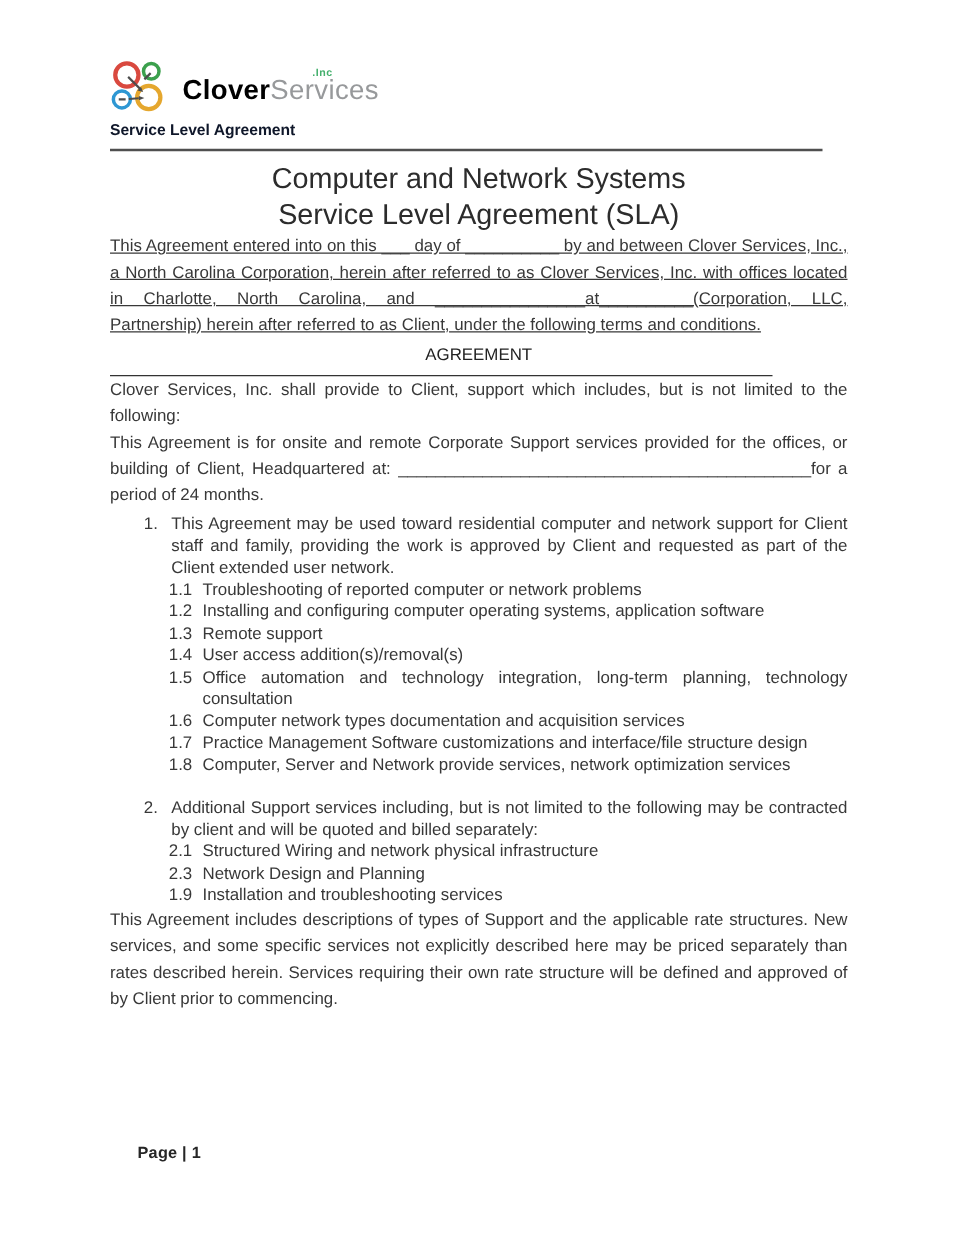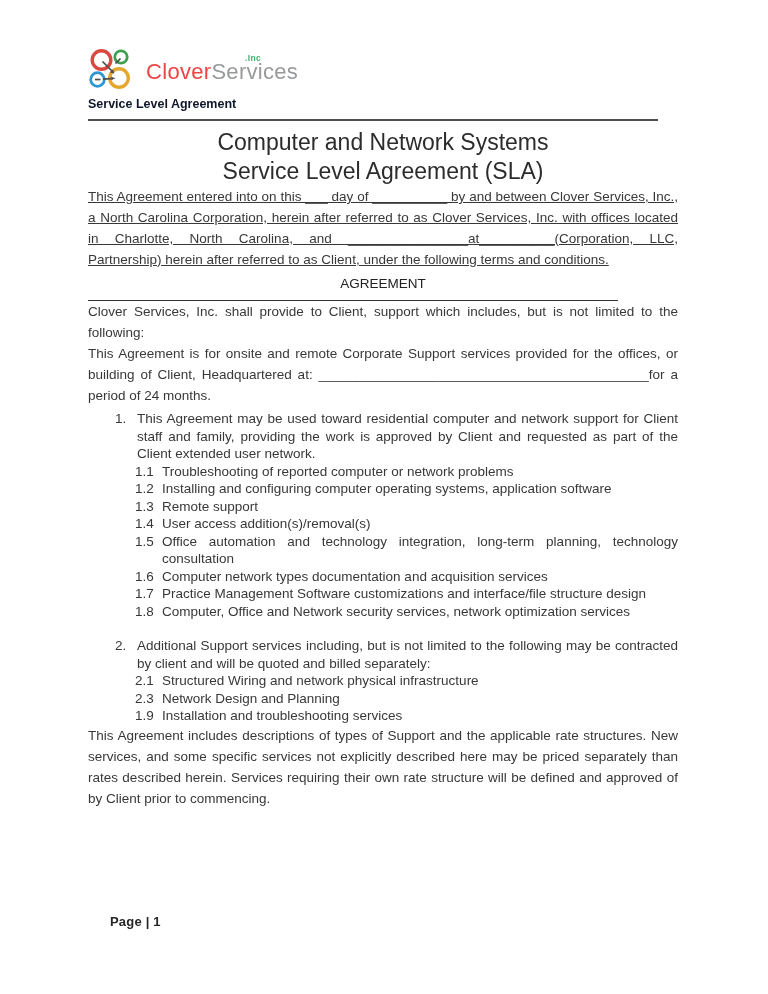--- a/index.html
+++ b/index.html
@@ -12,21 +12,21 @@
     color: #383838;
     overflow: hidden;
     box-sizing: border-box;
   }
   .content { position: absolute; left: 88px; right: 90px; top: 48px; }
 
   
   .logo-row { display: flex; align-items: flex-start; }
   .logo-icon { width: 44px; height: 42px; flex: none; }
   .brand { position: relative; margin-left: 14px; margin-top: 11px; font-size: 22px; letter-spacing: 0.3px; white-space: nowrap; }
-  .brand-bold { font-weight: normal; color: #ef4444; }
+  .brand-bold { font-weight: bold; color: #000000; }
   .brand-light { color: #97999b; }
   .brand-inc { position: absolute; top: -6px; right: 37px; font-size: 8.5px; font-weight: bold; color: #45b06d; letter-spacing: 0.4px; }
   .tagline { margin-top: 7px; font-size: 12.5px; font-weight: bold; color: #0f172a; }
   .header-rule { margin-top: 8px; width: 570px; border-top: 2px solid #4f4f4f; }
 
   
   .doc-title { margin-top: 7px; text-align: center; font-size: 23px; line-height: 29px; color: #2c2c2c; }
 
   
   p.body { margin: 0; font-size: 13.5px; line-height: 21px; text-align: justify; }
@@ -119,21 +119,21 @@
       <div class="sub-item">
         <span class="sub-num">1.6</span>
         <span class="sub-text">Computer network types documentation and acquisition services</span>
       </div>
       <div class="sub-item">
         <span class="sub-num">1.7</span>
         <span class="sub-text">Practice Management Software customizations and interface/file structure design</span>
       </div>
       <div class="sub-item">
         <span class="sub-num">1.8</span>
-        <span class="sub-text">Computer, Office and Network security services, network optimization services</span>
+        <span class="sub-text">Computer, Server and Network provide services, network optimization services</span>
       </div>
     </div>
 
     <div class="num-list second">
       <div class="item-main">
         <span class="item-num">2.</span>
         <span class="item-text">Additional Support services including, but is not limited to the following may be contracted by client and will be quoted and billed separately:</span>
       </div>
       <div class="sub-item">
         <span class="sub-num">2.1</span>

